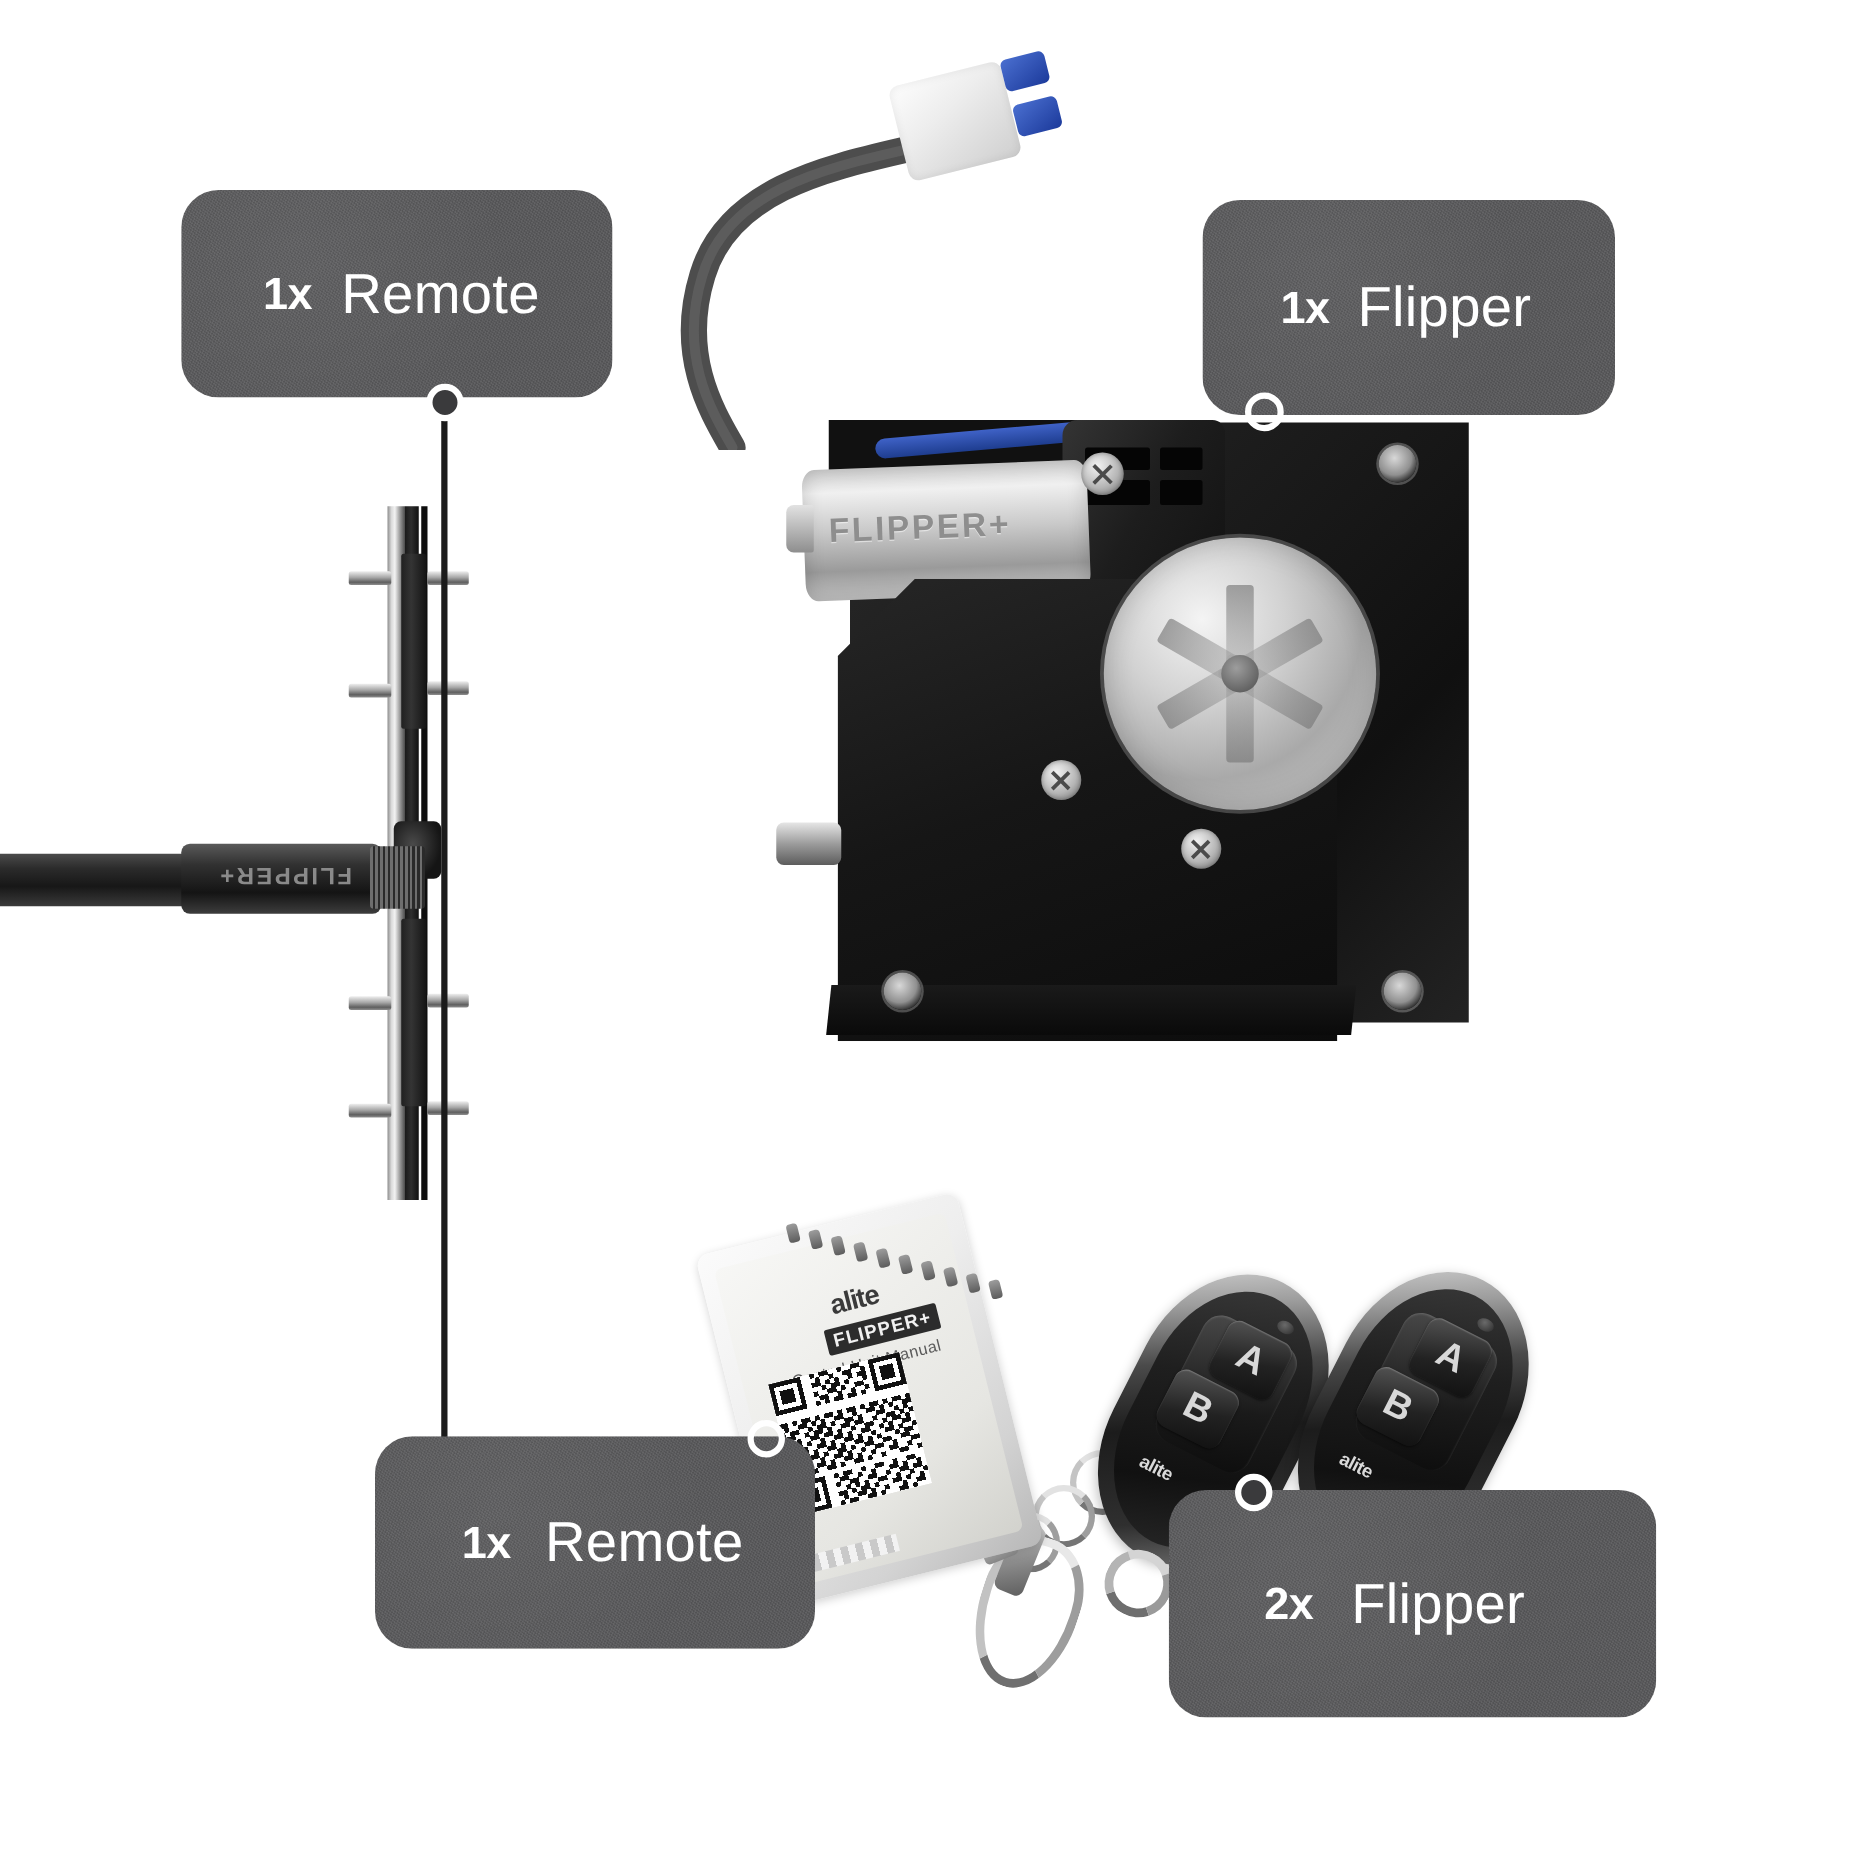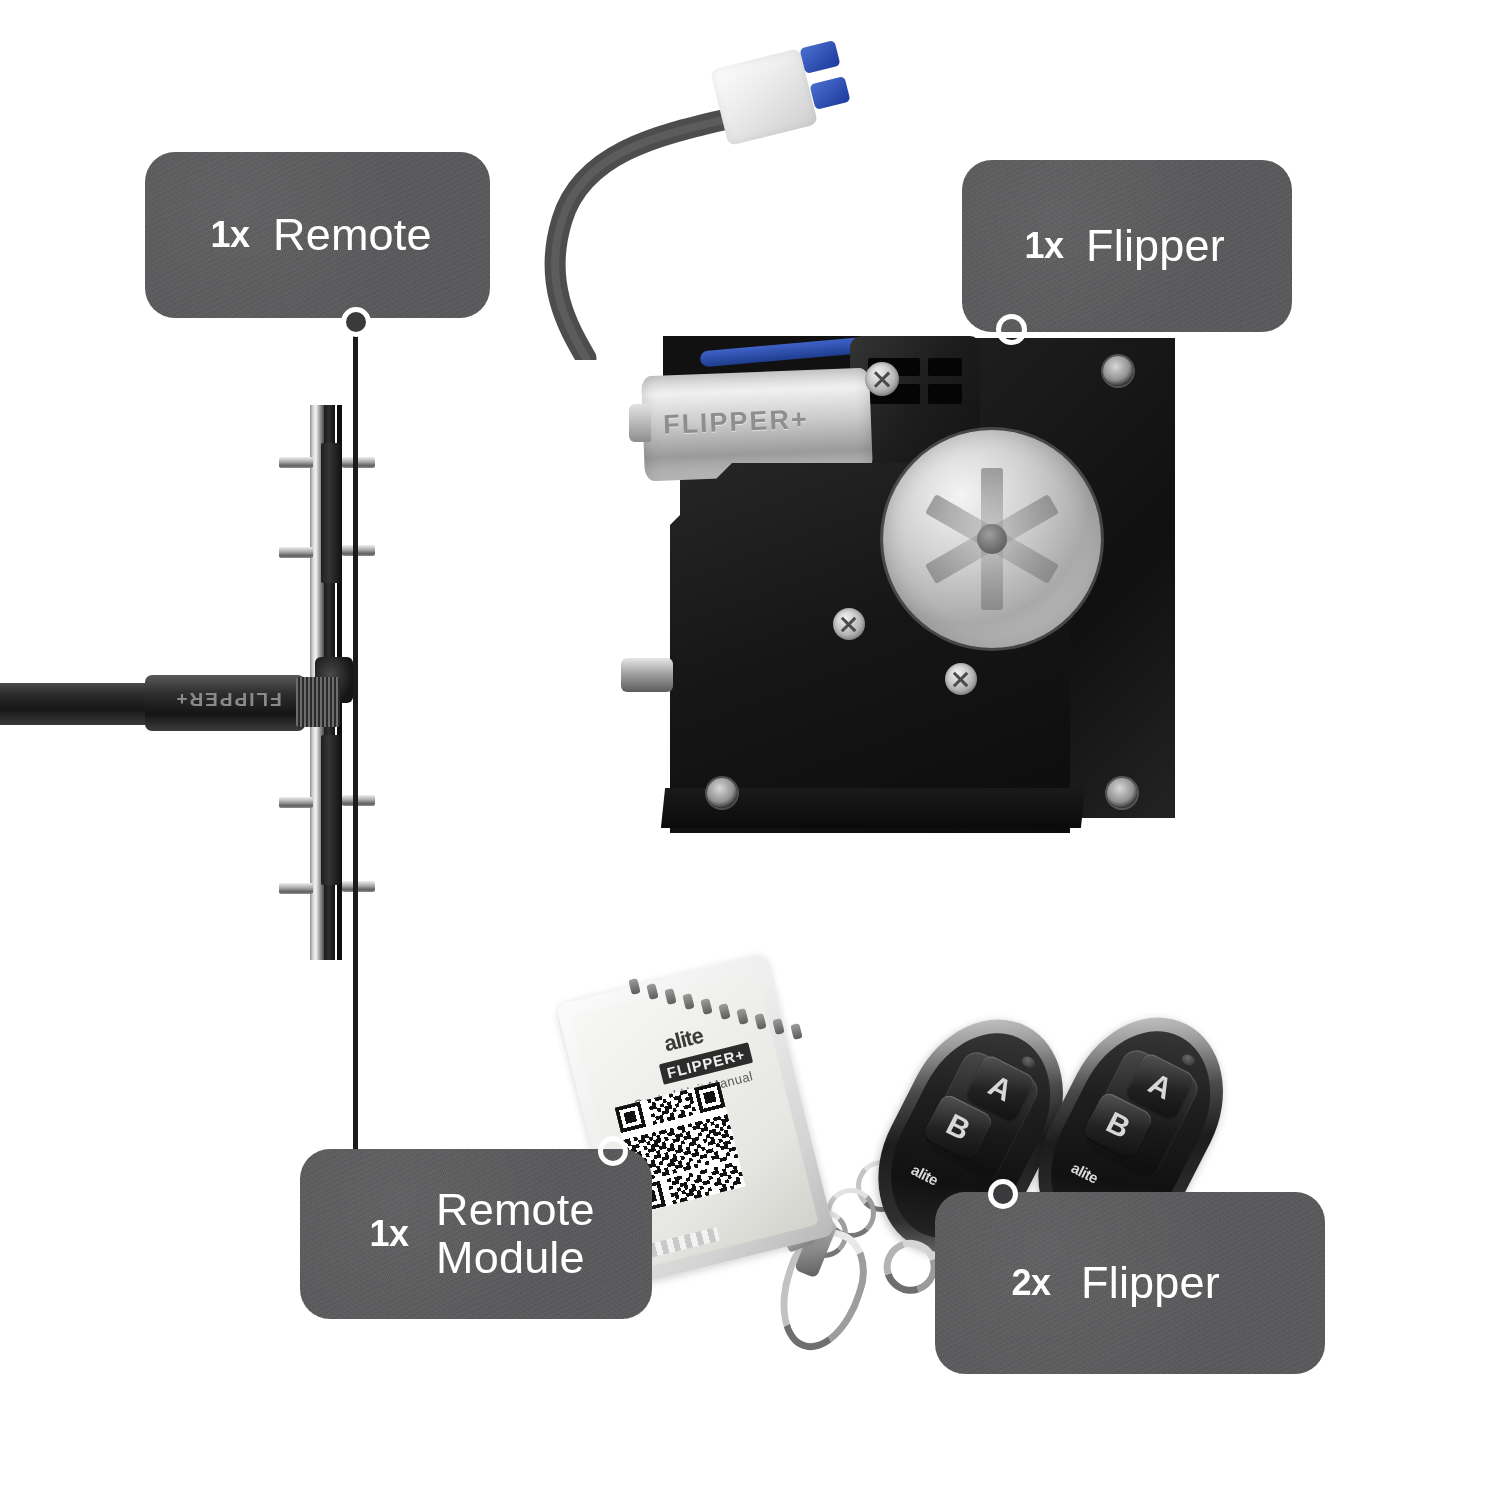--- a/index.html
+++ b/index.html
@@ -739,21 +739,20 @@
     <div class="txt">
       <div>Flipper</div>
     </div>
   </div>
   <div class="marker hollow" id="marker-flipper-engine"></div>
 
   <div class="callout" id="callout-control-module">
     <div class="qty">1x</div>
     <div class="txt">
       <div>Remote</div>
-      <div>Module</div>
     </div>
   </div>
   <div class="marker hollow" id="marker-control-module"></div>
 
   <div class="callout" id="callout-wireless-remote">
     <div class="qty">2x</div>
     <div class="txt">
       <div>Flipper</div>
     </div>
   </div>

